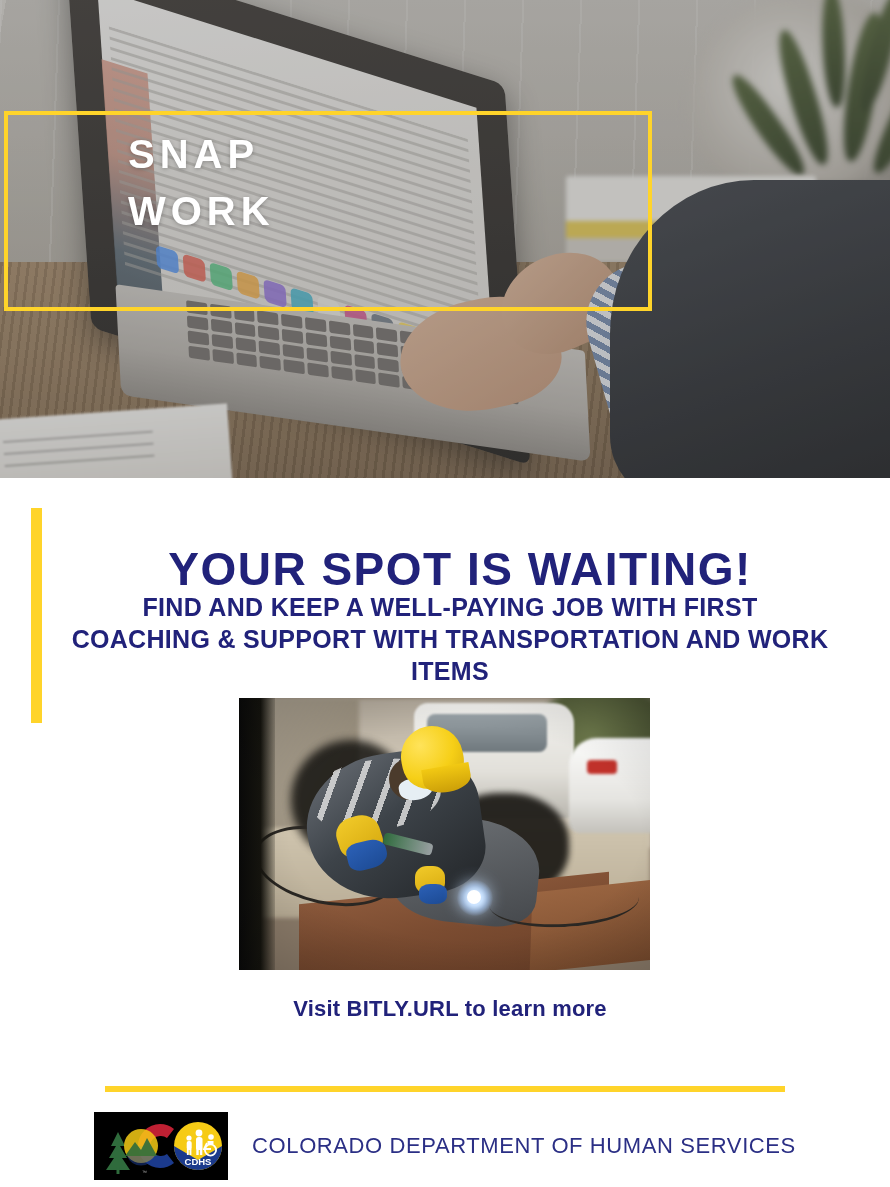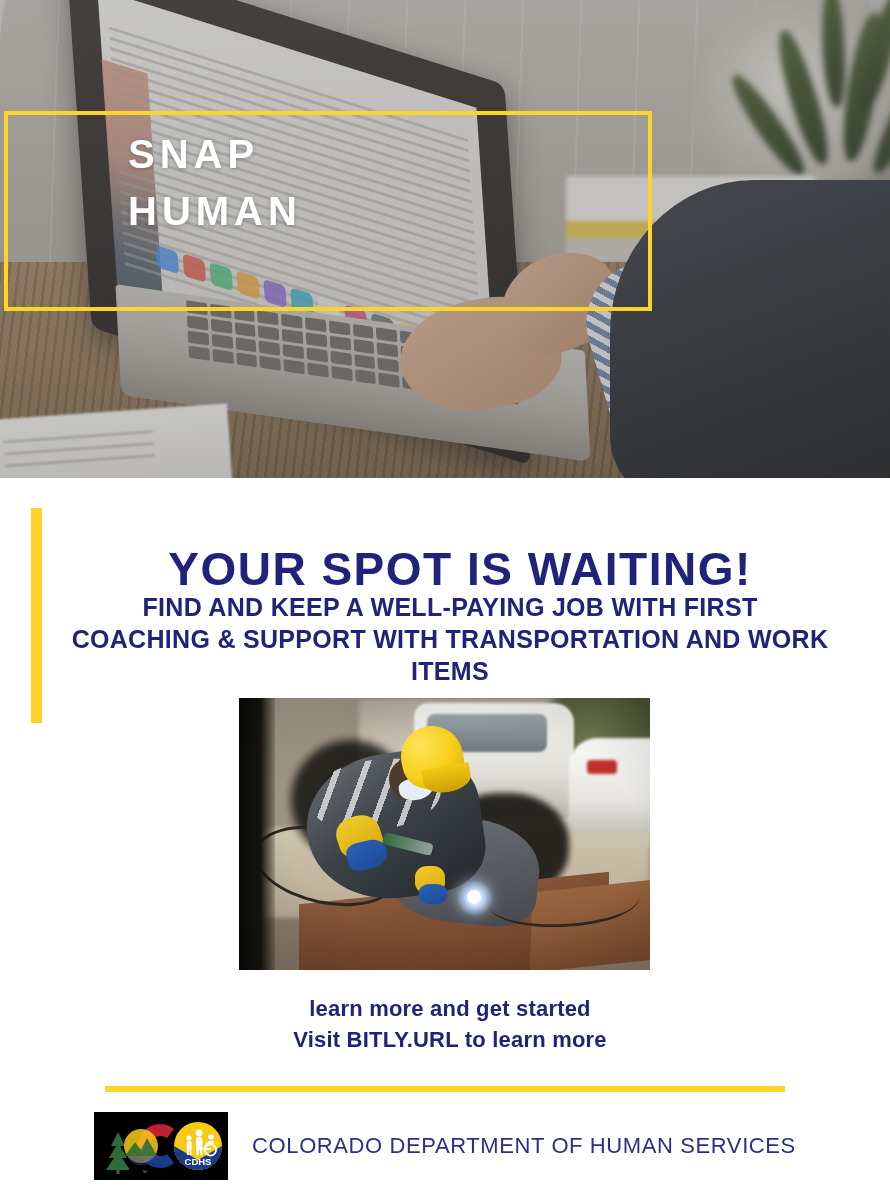--- a/index.html
+++ b/index.html
@@ -642,21 +642,21 @@
           <span style="top:46px"></span>
       </div>
     </div>
     <div class="hero-overlay"></div>
   </div>
 
   <div class="hero-frame"></div>
 
   <div class="hero-title">
     <span>SNAP</span>
-    <span>HUMAN</span>
+    <span>WORK</span>
   </div>
 
   <div class="yellow-accent-bar"></div>
 
   <h1 class="headline">YOUR SPOT IS WAITING!</h1>
 
   <div class="subhead">
     <span>FIND AND KEEP A WELL-PAYING JOB WITH FIRST</span>
     <span>COACHING &amp; SUPPORT WITH TRANSPORTATION AND</span>
     <span>WORK ITEMS</span>
@@ -689,21 +689,20 @@
     <div class="w-glove2"></div>
     <div class="w-glove2b"></div>
     <div class="w-hose2"></div>
     <div class="w-spark"></div>
     <div class="w-spark2"></div>
     <div class="w-dark"></div>
     <div class="w-vign"></div>
   </div>
 
   <div class="cta">
-    <span class="line">learn more and get started</span>
     <span class="line">Visit BITLY.URL to learn more</span>
   </div>
 
   <div class="footer-divider"></div>
 
   <div class="footer">
     <div class="logo-plate">
       <svg width="134" height="68" viewBox="0 0 134 68">
         <rect x="0" y="0" width="134" height="68" fill="#000000"></rect>
 

